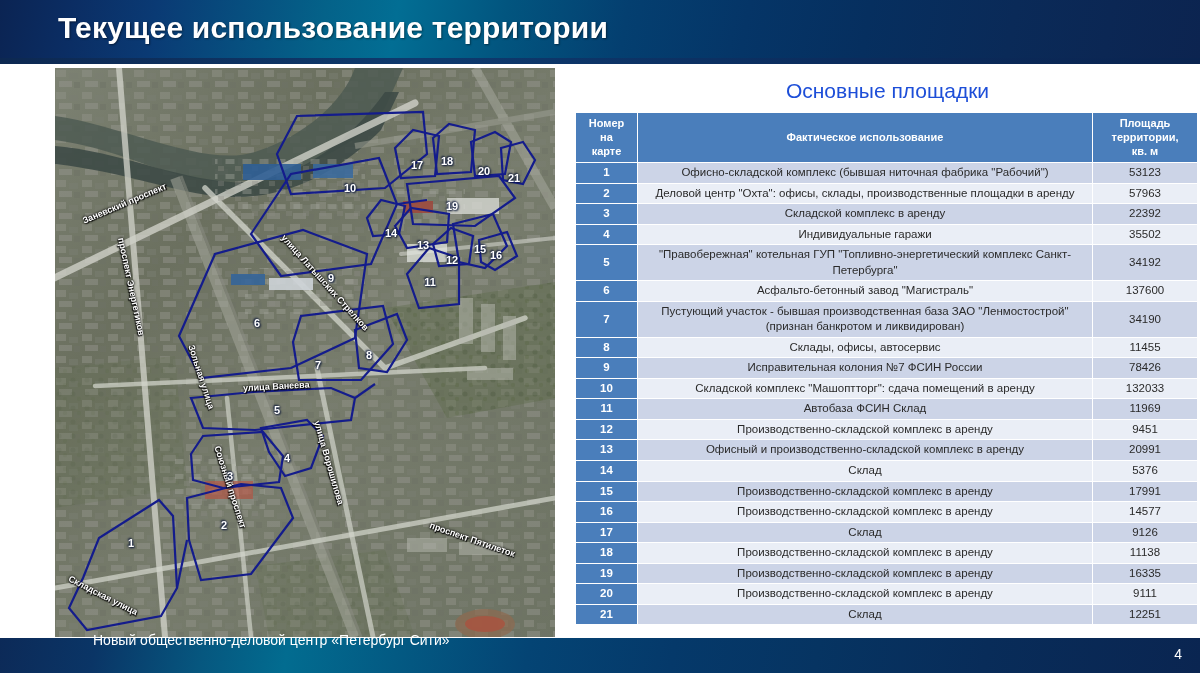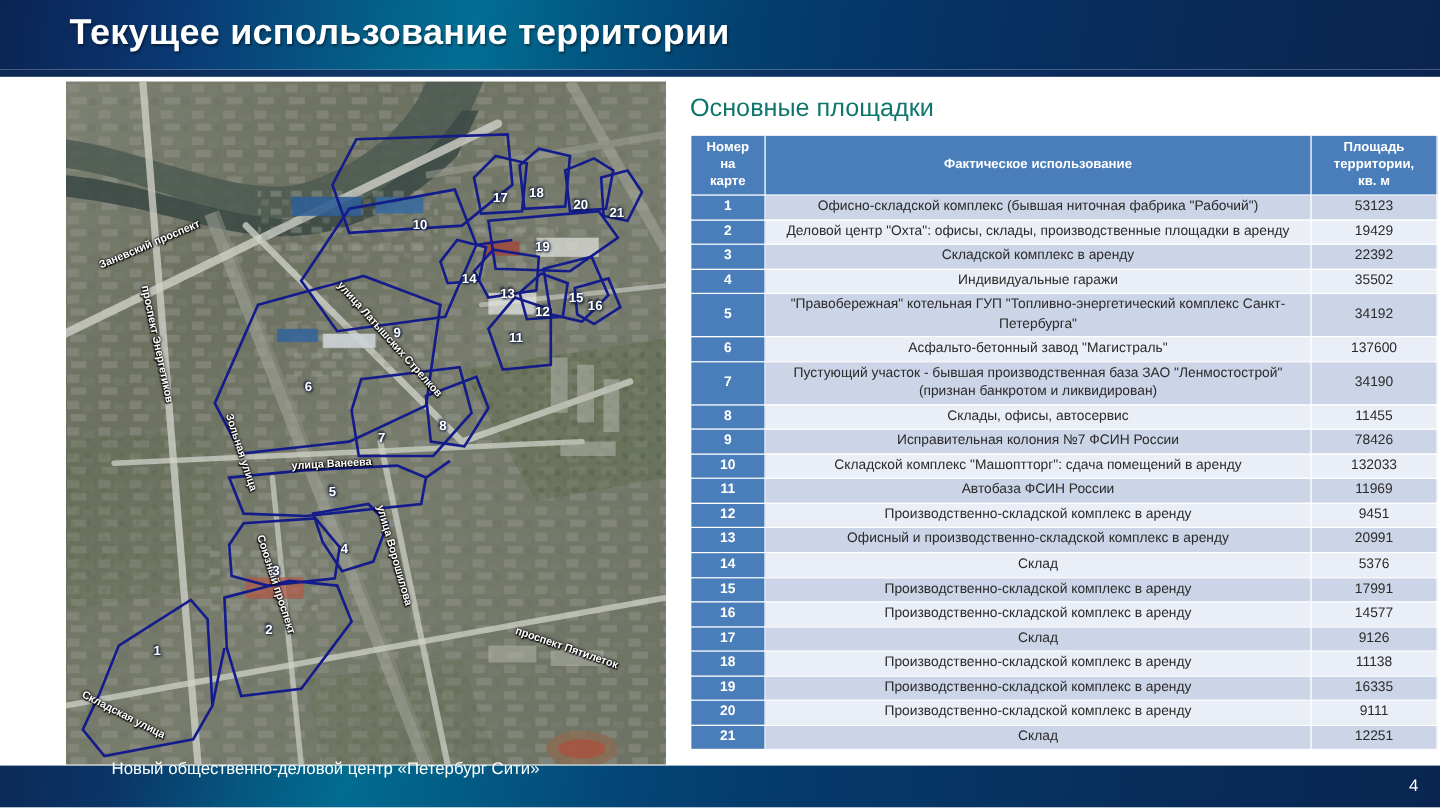--- a/index.html
+++ b/index.html
@@ -50,21 +50,21 @@
   .plot-num {
     position: absolute;
     font-size: 11px; font-weight: bold; color: #ffffff;
     text-shadow: 0 0 2px #15234a, 1px 1px 2px #0d1733, -1px -1px 2px #0d1733;
     transform: translate(-50%, -50%);
   }
 
   
   .panel-title {
     position: absolute; left: 575px; top: 79px; width: 625px;
-    text-align: left; font-size: 21px; color: #0f766e; font-weight: normal;
+    text-align: center; font-size: 21px; color: #1d4ed8; font-weight: normal;
   }
   table.sites {
     position: absolute; left: 575px; top: 112px;
     width: 622px; border-collapse: collapse;
     font-size: 11.5px; color: #2a2a2a;
     table-layout: fixed;
   }
   table.sites col.c-num  { width: 62px; }
   table.sites col.c-use  { width: 455px; }
   table.sites col.c-area { width: 105px; }
@@ -313,21 +313,21 @@
     </thead>
     <tbody id="sites-body">
         <tr class="odd">
           <td class="num">1</td>
           <td class="use">Офисно-складской комплекс (бывшая ниточная фабрика "Рабочий")</td>
           <td class="area">53123</td>
         </tr>
         <tr class="even">
           <td class="num">2</td>
           <td class="use">Деловой центр "Охта": офисы, склады, производственные площадки в аренду</td>
-          <td class="area">19429</td>
+          <td class="area">57963</td>
         </tr>
         <tr class="odd">
           <td class="num">3</td>
           <td class="use">Складской комплекс в аренду</td>
           <td class="area">22392</td>
         </tr>
         <tr class="even">
           <td class="num">4</td>
           <td class="use">Индивидуальные гаражи</td>
           <td class="area">35502</td>
@@ -357,21 +357,21 @@
           <td class="use">Исправительная колония №7 ФСИН России</td>
           <td class="area">78426</td>
         </tr>
         <tr class="even">
           <td class="num">10</td>
           <td class="use">Складской комплекс "Машоптторг": сдача помещений в аренду</td>
           <td class="area">132033</td>
         </tr>
         <tr class="odd">
           <td class="num">11</td>
-          <td class="use">Автобаза ФСИН России</td>
+          <td class="use">Автобаза ФСИН Склад</td>
           <td class="area">11969</td>
         </tr>
         <tr class="even">
           <td class="num">12</td>
           <td class="use">Производственно-складской комплекс в аренду</td>
           <td class="area">9451</td>
         </tr>
         <tr class="odd">
           <td class="num">13</td>
           <td class="use">Офисный и производственно-складской комплекс в аренду</td>

